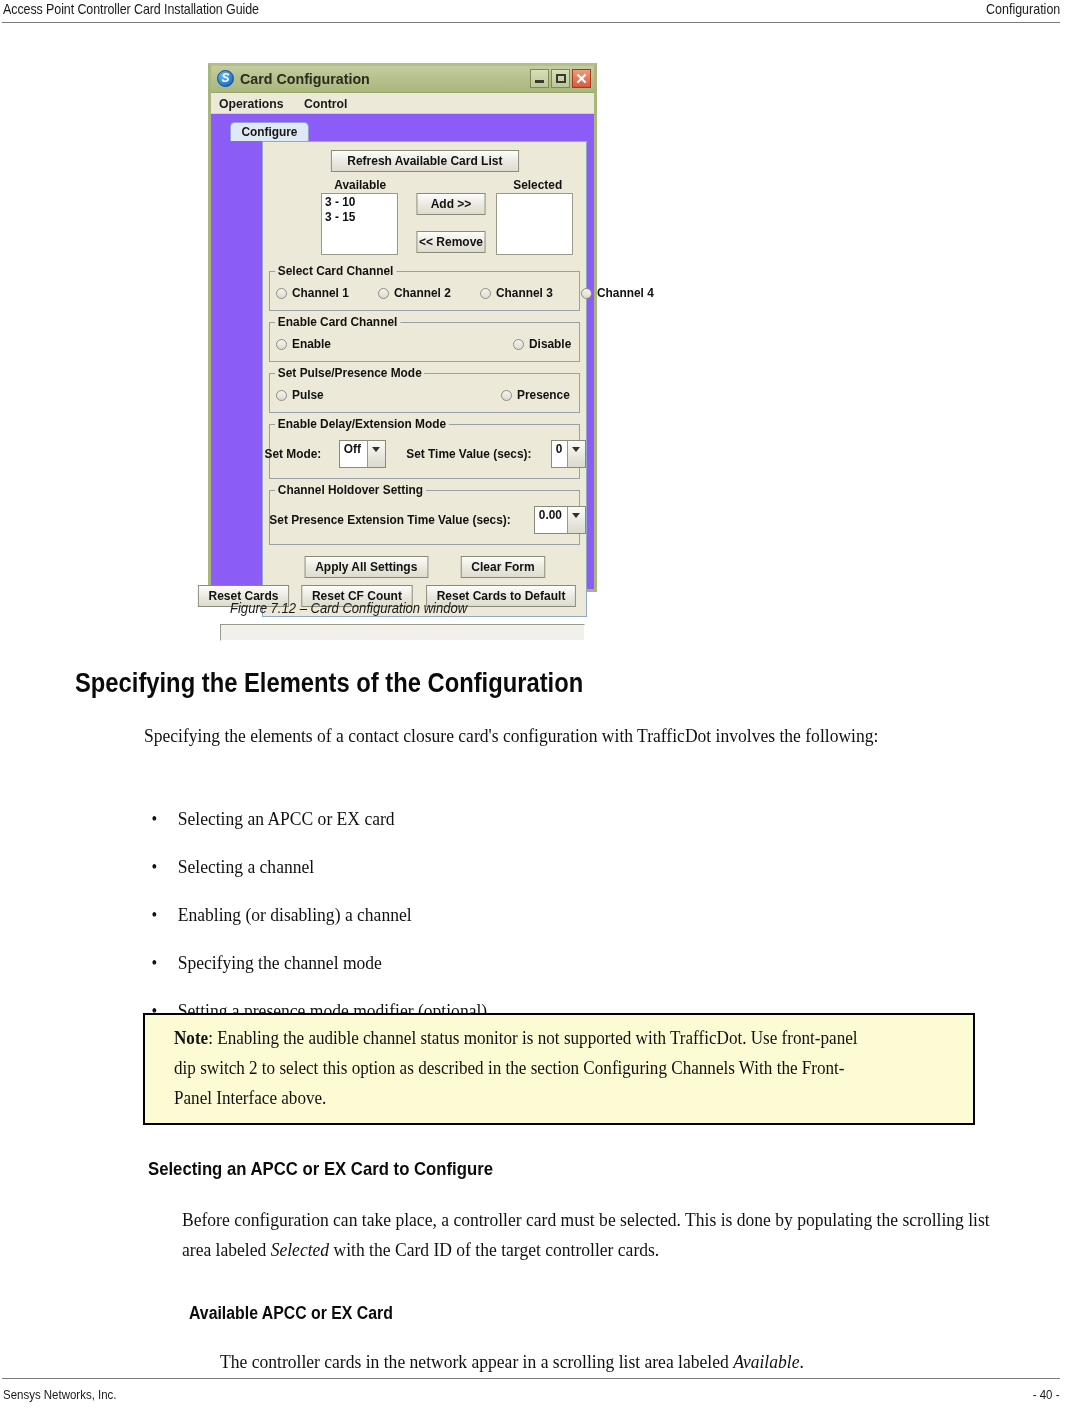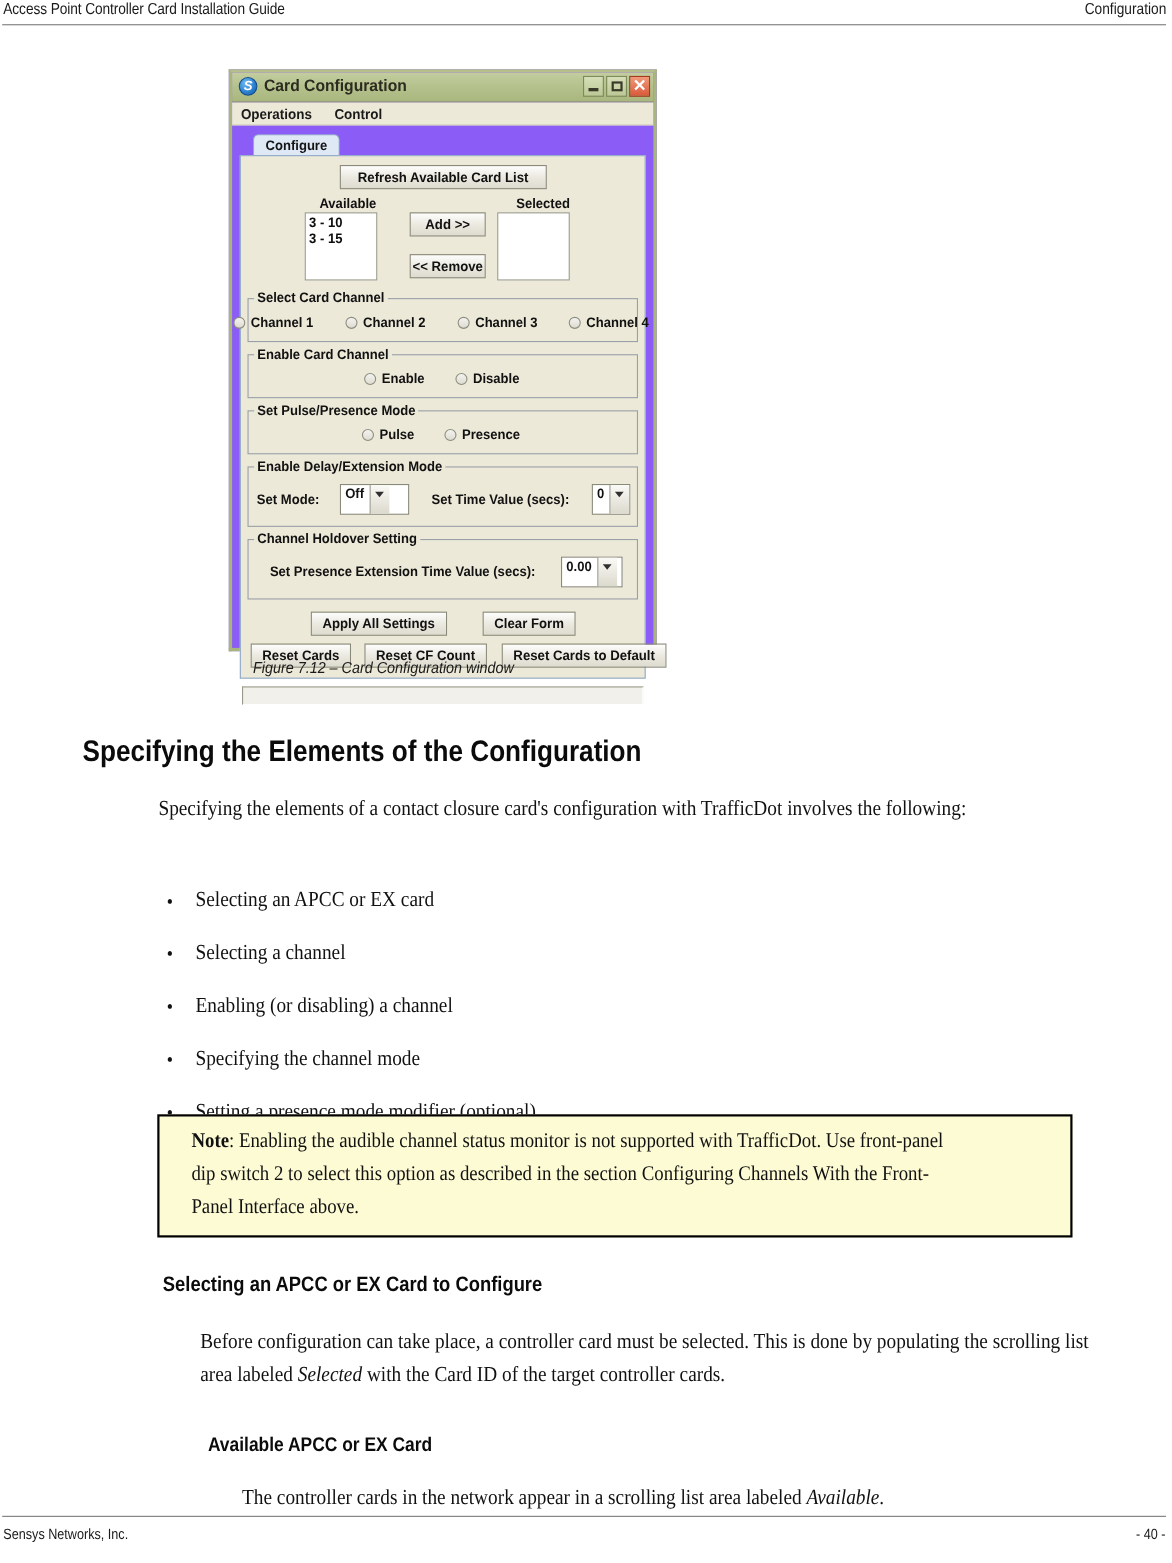--- a/index.html
+++ b/index.html
@@ -157,20 +157,21 @@
     border-radius: 5px 5px 0 0;
     font-size: 12.5px; font-weight: bold; color: #151515;
     transform: scaleX(0.95); transform-origin: left top;
     white-space: nowrap;
   }
   .tab-panel {
     border: 1px solid #8fa8c8;
     background: #ece9d8;
     padding: 6px 6px 7px 6px;
     position: relative;
+    margin-left: 44px;
   }
 
   .refresh-row { text-align: center; padding: 2px 0 4px 0; }
 
   .swing-btn {
     display: inline-block;
     background: linear-gradient(to bottom, #fdfdfd 0%, #eceae1 48%, #dedbcf 100%);
     border: 1px solid #8a8a7a;
     font-family: "Liberation Sans Narrow", "Liberation Sans", sans-serif;
     font-size: 12.5px; font-weight: bold; color: #111111;
@@ -184,21 +185,21 @@
   .lists-area { position: relative; height: 82px; margin-top: 2px; }
   .list-label {
     position: absolute; top: 0; font-size: 12.5px; font-weight: bold; color: #111;
     transform: scaleX(0.95); white-space: nowrap;
   }
   .list-label.avail { left: 64px; }
   .list-label.sel { left: 243px; }
   .list-box {
     position: absolute; top: 15px;
     background: #ffffff; border: 1px solid #9a9a8a;
-    width: 66px; height: 62px; box-sizing: border-box;
+    width: 77px; height: 62px; box-sizing: border-box;
     padding: 1px 3px;
     overflow: hidden;
   }
   .list-box.avail { left: 52px; }
   .list-box.sel { left: 227px; }
   .list-item {
     font-size: 12.5px; font-weight: bold; color: #0d0d0d;
     line-height: 15px; transform: scaleX(0.95); transform-origin: left top;
     white-space: nowrap;
   }
@@ -215,21 +216,21 @@
     background: transparent;
   }
   .group > .group-title {
     position: absolute; top: -8px; left: 5px;
     background: #ece9d8; padding: 0 3px;
     font-size: 12.5px; font-weight: bold; color: #111;
     transform: scaleX(0.95); transform-origin: left top;
     white-space: nowrap;
   }
   .radio-row {
-    display: flex; justify-content: center; align-items: center; gap: 26px;
+    display: flex; justify-content: space-between; align-items: center; gap: 26px;
     padding-bottom: 2px;
   }
   .radio-opt { display: flex; align-items: center; gap: 5px; }
   .radio-dot {
     width: 11px; height: 11px; border-radius: 50%;
     background: linear-gradient(to bottom, #f3f3f0, #dedbd0);
     border: 1px solid #8d8d80; box-sizing: border-box;
     flex: none;
   }
   .radio-lbl {
@@ -269,21 +270,21 @@
     border-top: 5px solid #303030;
   }
   .combo.w-mode { width: 82px; }
   .combo.w-time { width: 40px; }
   .combo.w-pres { width: 56px; }
 
   .btn-row-1 {
     display: flex; justify-content: center; gap: 28px; margin-top: 11px;
   }
   .btn-row-2 {
-    display: flex; justify-content: flex-start; gap: 8px; margin-top: 7px;
+    display: flex; justify-content: flex-end; gap: 8px; margin-top: 7px;
     padding: 0 1px 2px 1px;
   }
 
   .status-bar {
     margin: 7px 2px 4px 2px;
     height: 17px;
     background: #f1f0ea;
     border: 1px solid #9a9a8a;
     border-right-color: #ffffff; border-bottom-color: #ffffff;
     box-sizing: border-box;

